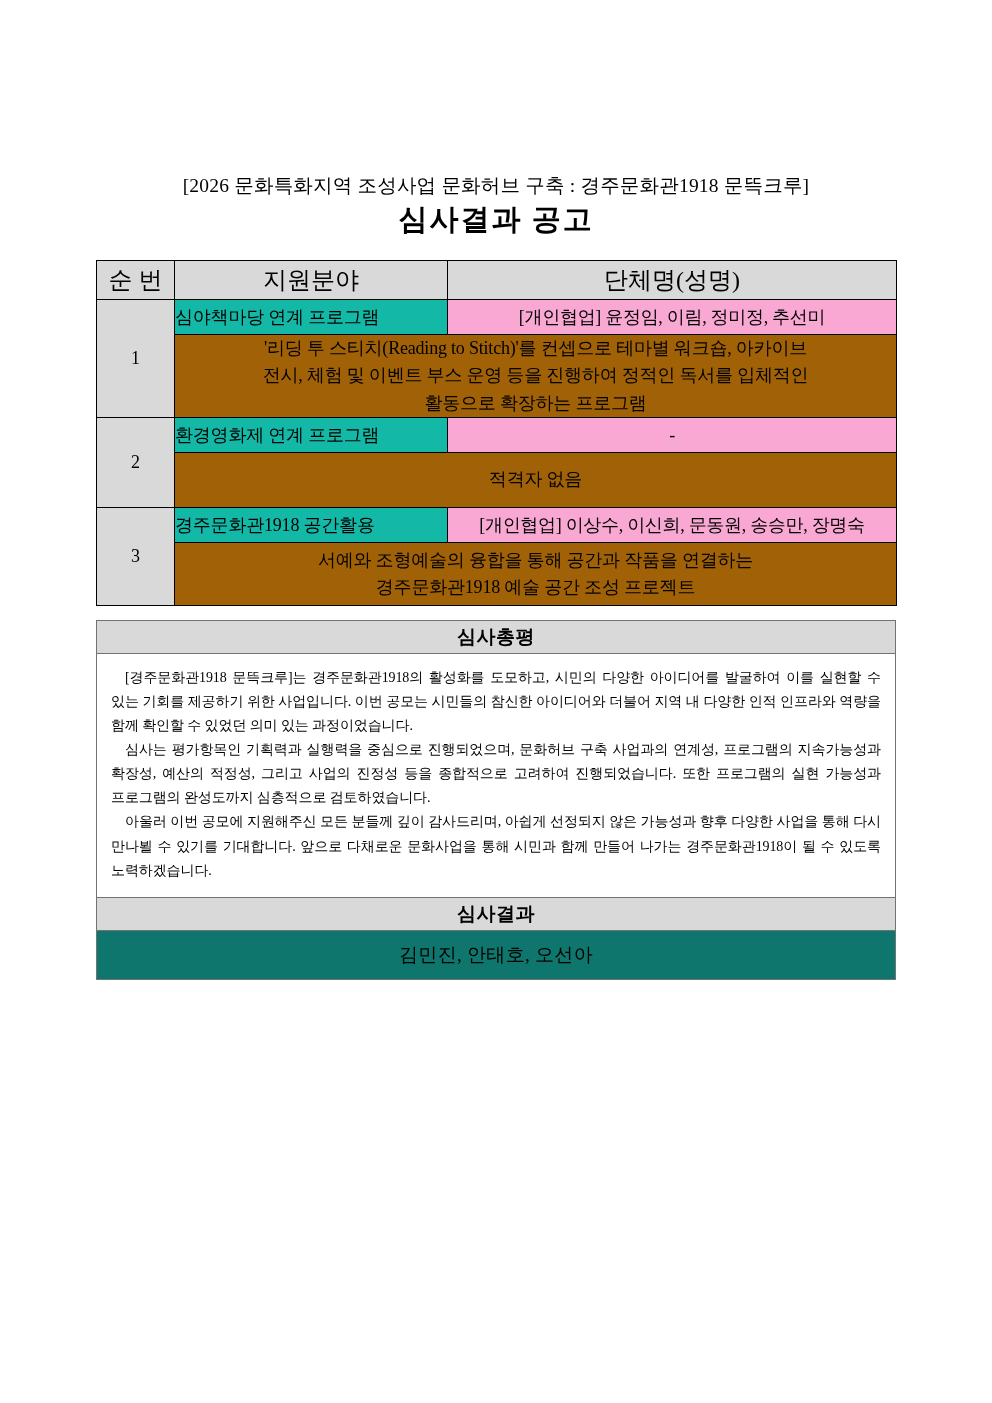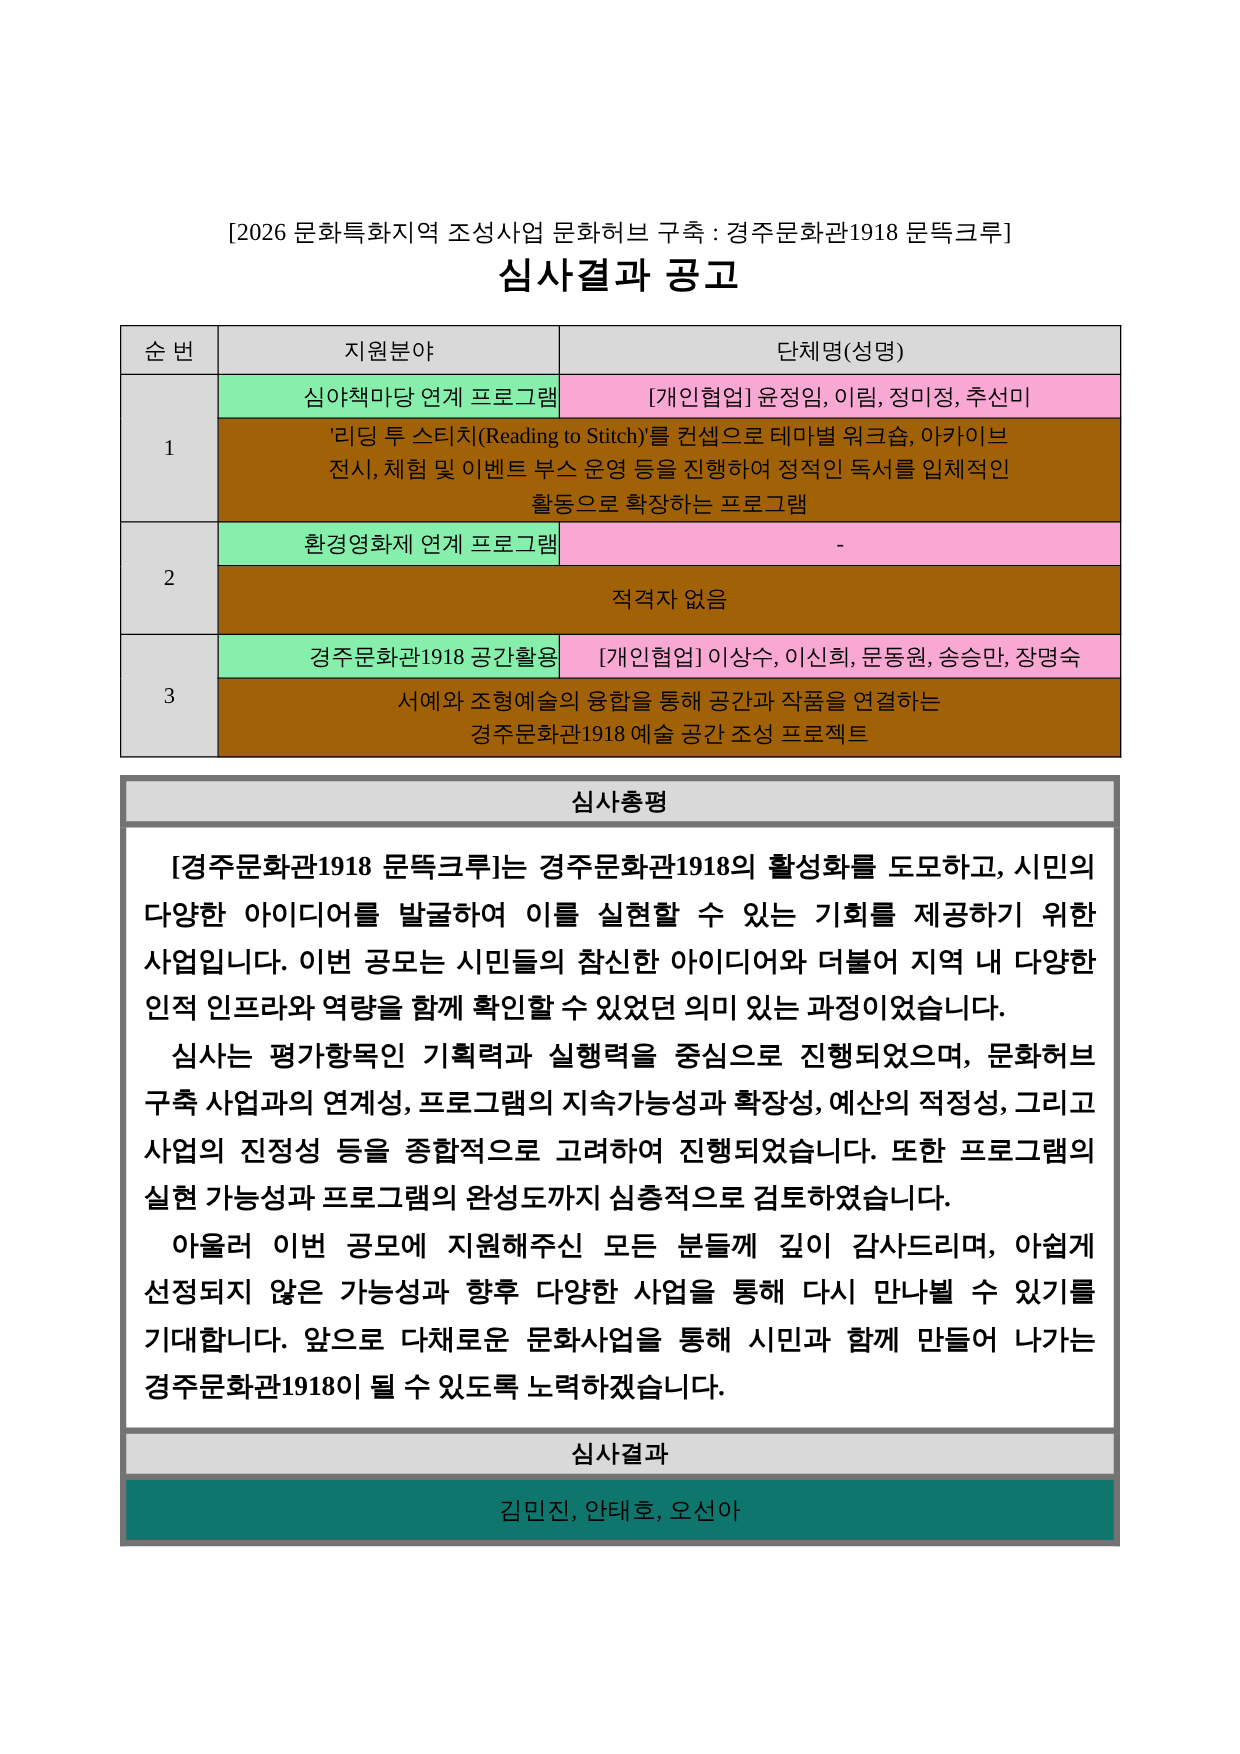--- a/index.html
+++ b/index.html
@@ -73,30 +73,30 @@
     vertical-align: middle;
   }
   .col-no   { width: 78px; }
   .col-fld  { width: 273px; }
   .col-org  { width: 449px; }
 
   .rt-head td {
     background: #d9d9d9;
     text-align: center;
     height: 38px;
-    font-size: 18px;
+    font-size: 24px;
   }
   .cell-no {
     background: #d9d9d9;
     text-align: center;
     font-size: 18px;
   }
   .cell-field {
-    background: #86efac;
-    text-align: right;
+    background: #14b8a6;
+    text-align: left;
     font-weight: bold;
     height: 34px;
     font-size: 18px;
     letter-spacing: -0.2px;
   }
   .cell-org {
     background: #f9a8d4;
     text-align: center;
     font-weight: bold;
     height: 34px;
@@ -117,21 +117,21 @@
   
   .review {
     position: absolute;
     left: 96px;
     top: 620px;
     width: 800px;
     border-collapse: collapse;
     table-layout: fixed;
   }
   .review td {
-    border: 5px solid #737373;
+    border: 1px solid #737373;
     padding: 0;
   }
   .review .sec-head {
     background: #d9d9d9;
     text-align: center;
     font-weight: bold;
     font-size: 19px;
     height: 32px;
     letter-spacing: 0.5px;
   }
@@ -144,27 +144,26 @@
     text-align: center;
     font-size: 19px;
     height: 48px;
     letter-spacing: 0.3px;
   }
 
   .para {
     text-align: justify;
     text-align-last: left;
     text-justify: inter-character;
-    font-size: 22px;
+    font-size: 14px;
     line-height: 1.72;
     margin: 0;
     text-indent: 1em;
     letter-spacing: -0.1px;
     word-break: keep-all;
-    font-weight: bold;
   }
 </style>
 </head>
 <body>
 
 <div class="page">
 
 
   <div class="title-bracket">[2026 문화특화지역 조성사업 문화허브 구축 : 경주문화관1918 문뜩크루]</div>
 

